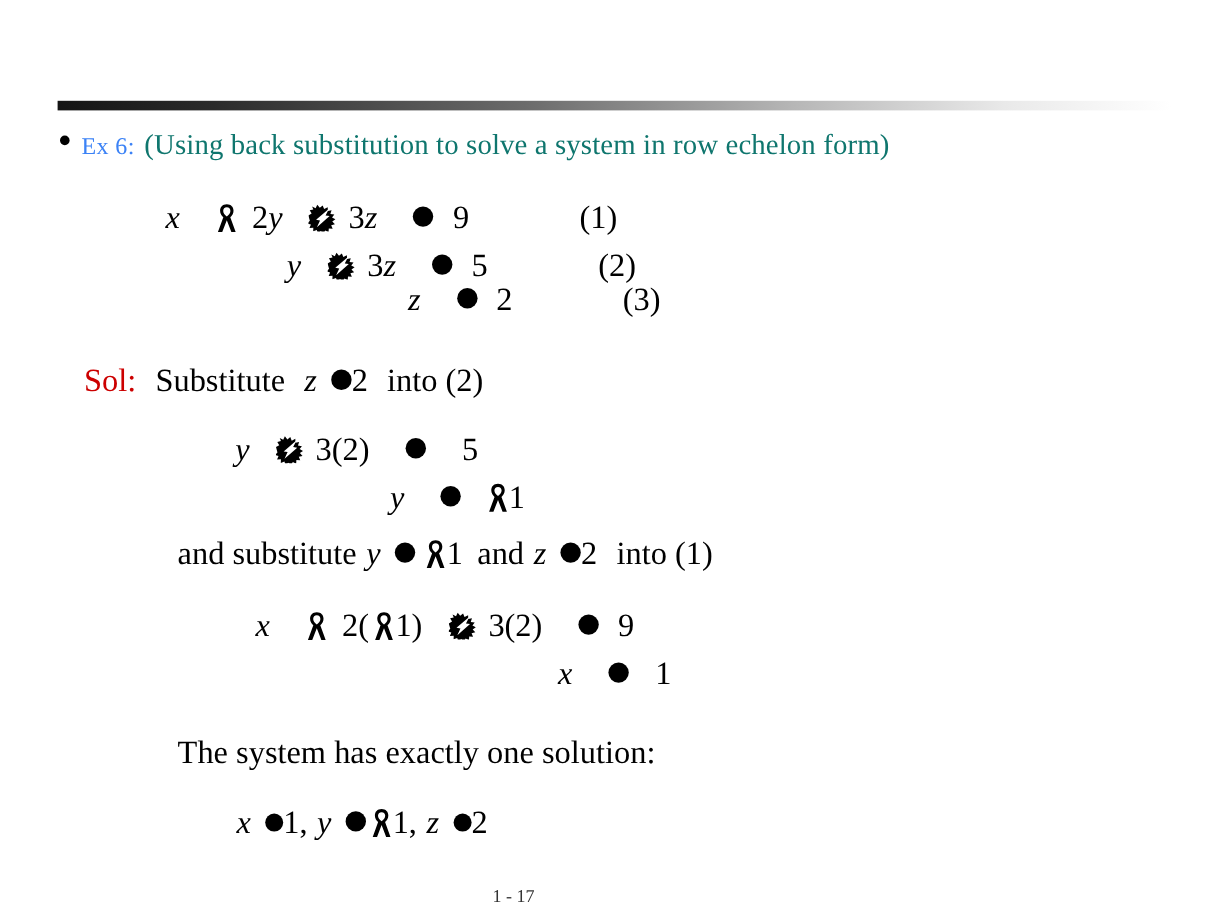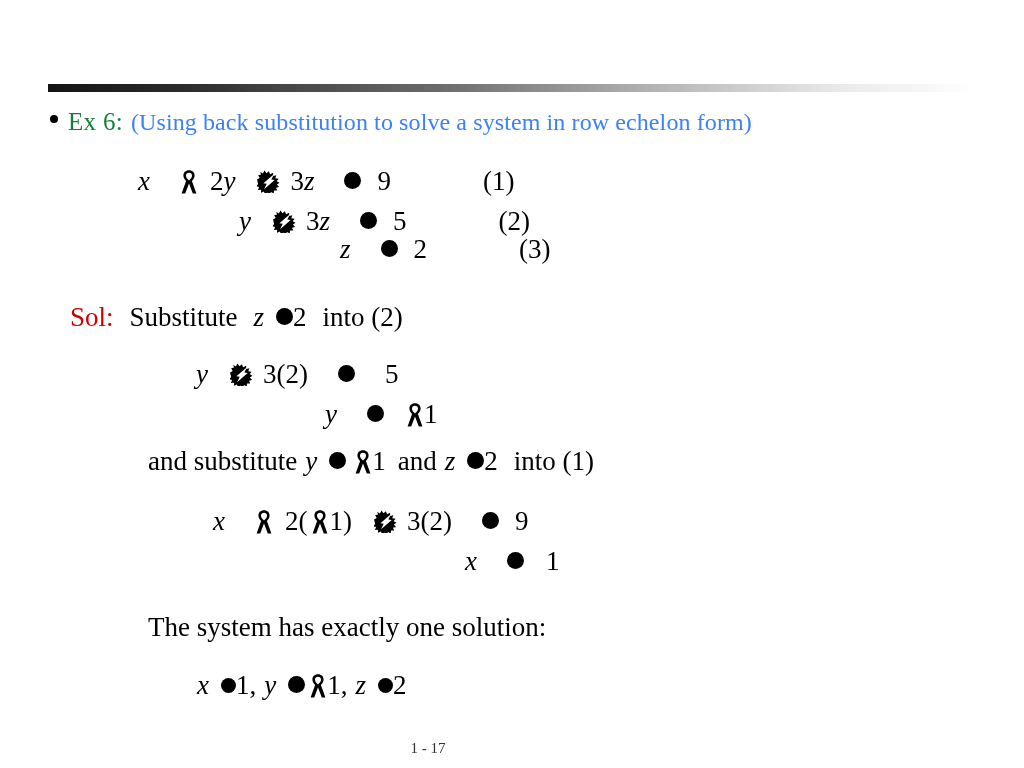--- a/index.html
+++ b/index.html
@@ -36,26 +36,26 @@
   .bullet-dot {
     display: inline-block;
     width: 8px;
     height: 8px;
     border-radius: 50%;
     background: #000;
     vertical-align: 7px;
     margin-right: 10px;
   }
   #title-main {
-    color: #15803d;
-    font-size: 25px;
+    color: #3b82f6;
+    font-size: 20px;
     letter-spacing: 0.3px;
   }
   #title-sub {
-    color: #3b82f6;
+    color: #0f766e;
     font-size: 24px;
     letter-spacing: 0.1px;
   }
 
   
   .mathline {
     position: absolute;
     white-space: nowrap;
     font-size: 27px;
     line-height: 1;

